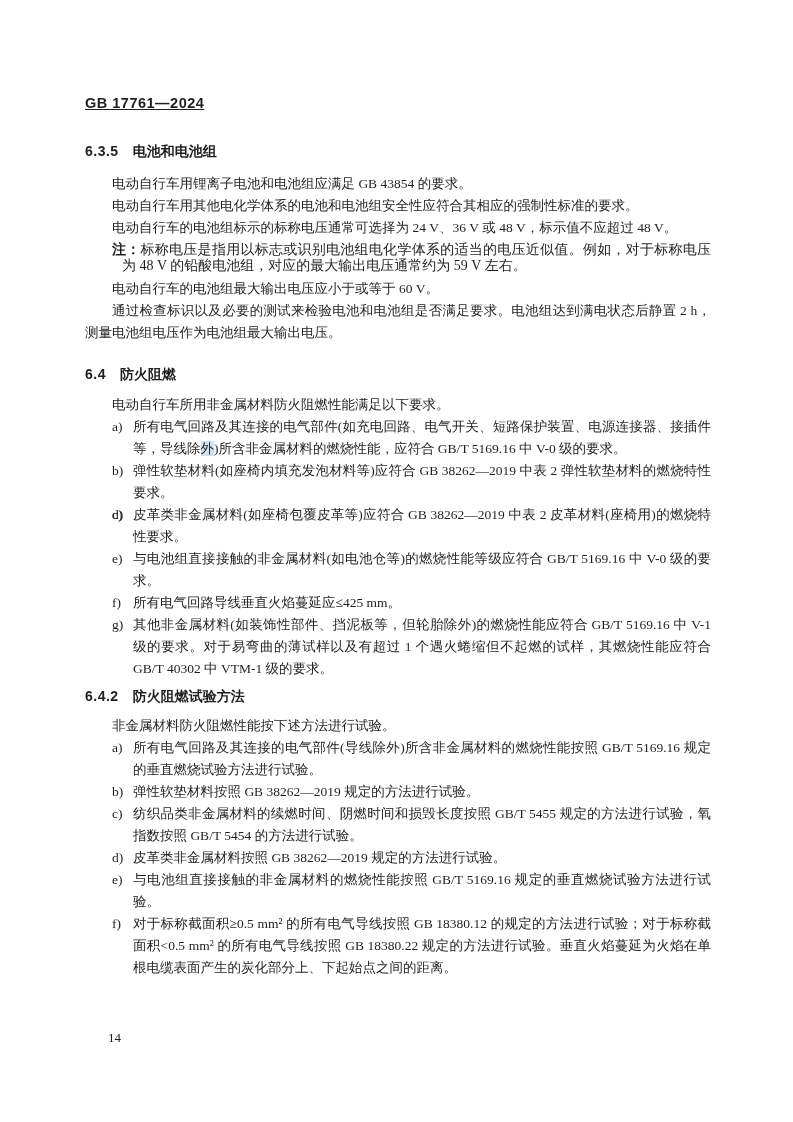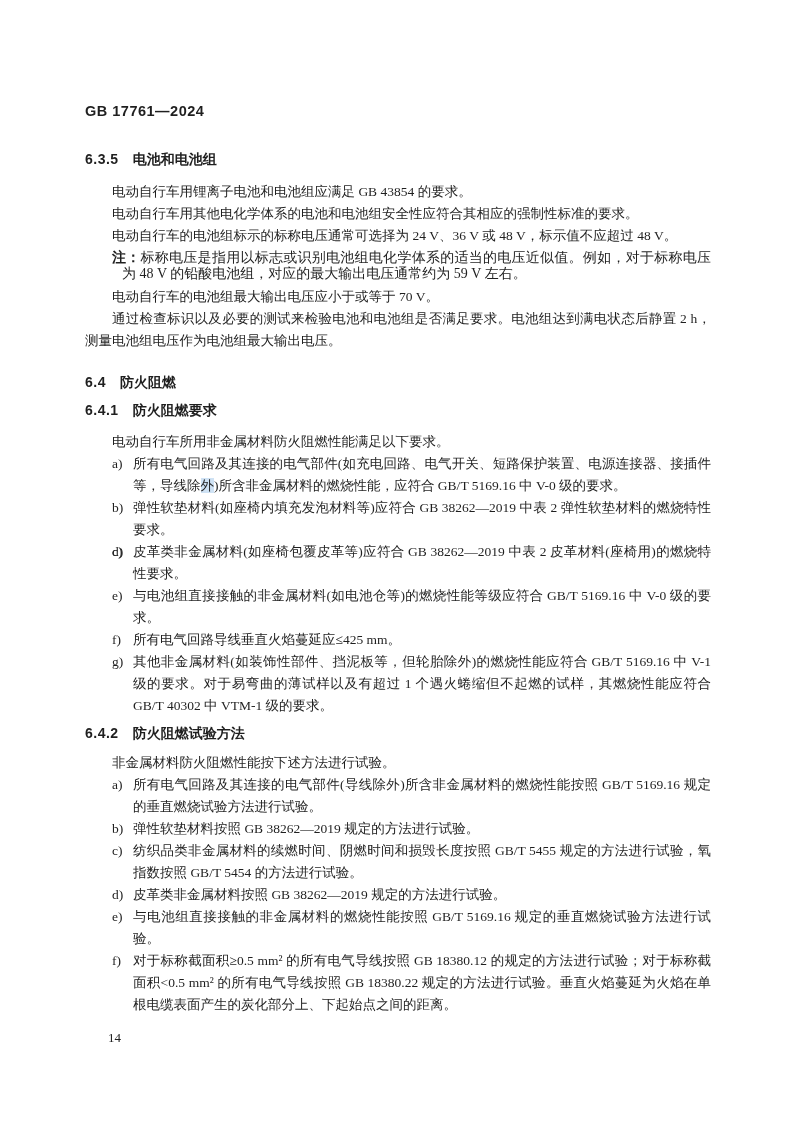--- a/index.html
+++ b/index.html
@@ -16,21 +16,22 @@
     position:absolute;
     left:85px; top:92px;
     width:626px;
   }
   .doc-header {
     font-family:"Liberation Sans","DejaVu Sans",sans-serif;
     font-weight:bold;
     font-size:14.5px;
     line-height:15px;
     letter-spacing:0.5px;
-    margin:12px 0 32px 0;
+    margin:4px 0 32px 0;
+    text-decoration:underline;
   }
   .clause-heading {
     font-family:"Liberation Sans","DejaVu Sans",sans-serif;
     font-weight:bold;
     font-size:14px;
     line-height:17px;
     margin:0 0 13px 0;
   }
   .clause-heading .clause-num { margin-right:14px; letter-spacing:0.5px; }
   .h-64  { margin-top:22px; margin-bottom:11px; }
@@ -81,26 +82,25 @@
     <div class="doc-header">GB 17761—2024</div>
 
     <h3 class="clause-heading"><span class="clause-num">6.3.5</span><span>电池和电池组</span></h3>
 
     <p class="body">电动自行车用锂离子电池和电池组应满足 GB 43854 的要求。</p>
     <p class="body">电动自行车用其他电化学体系的电池和电池组安全性应符合其相应的强制性标准的要求。</p>
     <p class="body">电动自行车的电池组标示的标称电压通常可选择为 24 V、36 V 或 48 V，标示值不应超过 48 V。</p>
 
     <p class="note"><span class="note-label">注：</span><span>标称电压是指用以标志或识别电池组电化学体系的适当的电压近似值。例如，对于标称电压为 48 V 的铅酸电池组，对应的最大输出电压通常约为 59 V 左右。</span></p>
 
-    <p class="body">电动自行车的电池组最大输出电压应小于或等于 70 V。</p>
+    <p class="body">电动自行车的电池组最大输出电压应小于或等于 60 V。</p>
     <p class="body">通过检查标识以及必要的测试来检验电池和电池组是否满足要求。电池组达到满电状态后静置 2 h，测量电池组电压作为电池组最大输出电压。</p>
 
     <h3 class="clause-heading h-64"><span class="clause-num">6.4</span><span>防火阻燃</span></h3>
 
-    <h3 class="clause-heading h-641"><span class="clause-num">6.4.1</span><span>防火阻燃要求</span></h3>
 
     <p class="body">电动自行车所用非金属材料防火阻燃性能满足以下要求。</p>
 
     <ol class="item-list">
       <li>
         <span class="li-label">a)</span><span><span>所有电气回路及其连接的电气部件(如充电回路、电气开关、短路保护装置、电源连接器、接插件等，导线除</span><span class="hl">外</span><span>)所含非金属材料的燃烧性能，应符合 GB/T 5169.16 中 V-0 级的要求。</span></span>
       </li>
       <li><span class="li-label">b)</span><span>弹性软垫材料(如座椅内填充发泡材料等)应符合 GB 38262—2019 中表 2 弹性软垫材料的燃烧特性要求。</span></li>
       <li><span class="li-label">c)</span></li>
       <li><span class="li-label">d)</span><span>皮革类非金属材料(如座椅包覆皮革等)应符合 GB 38262—2019 中表 2 皮革材料(座椅用)的燃烧特性要求。</span></li>

